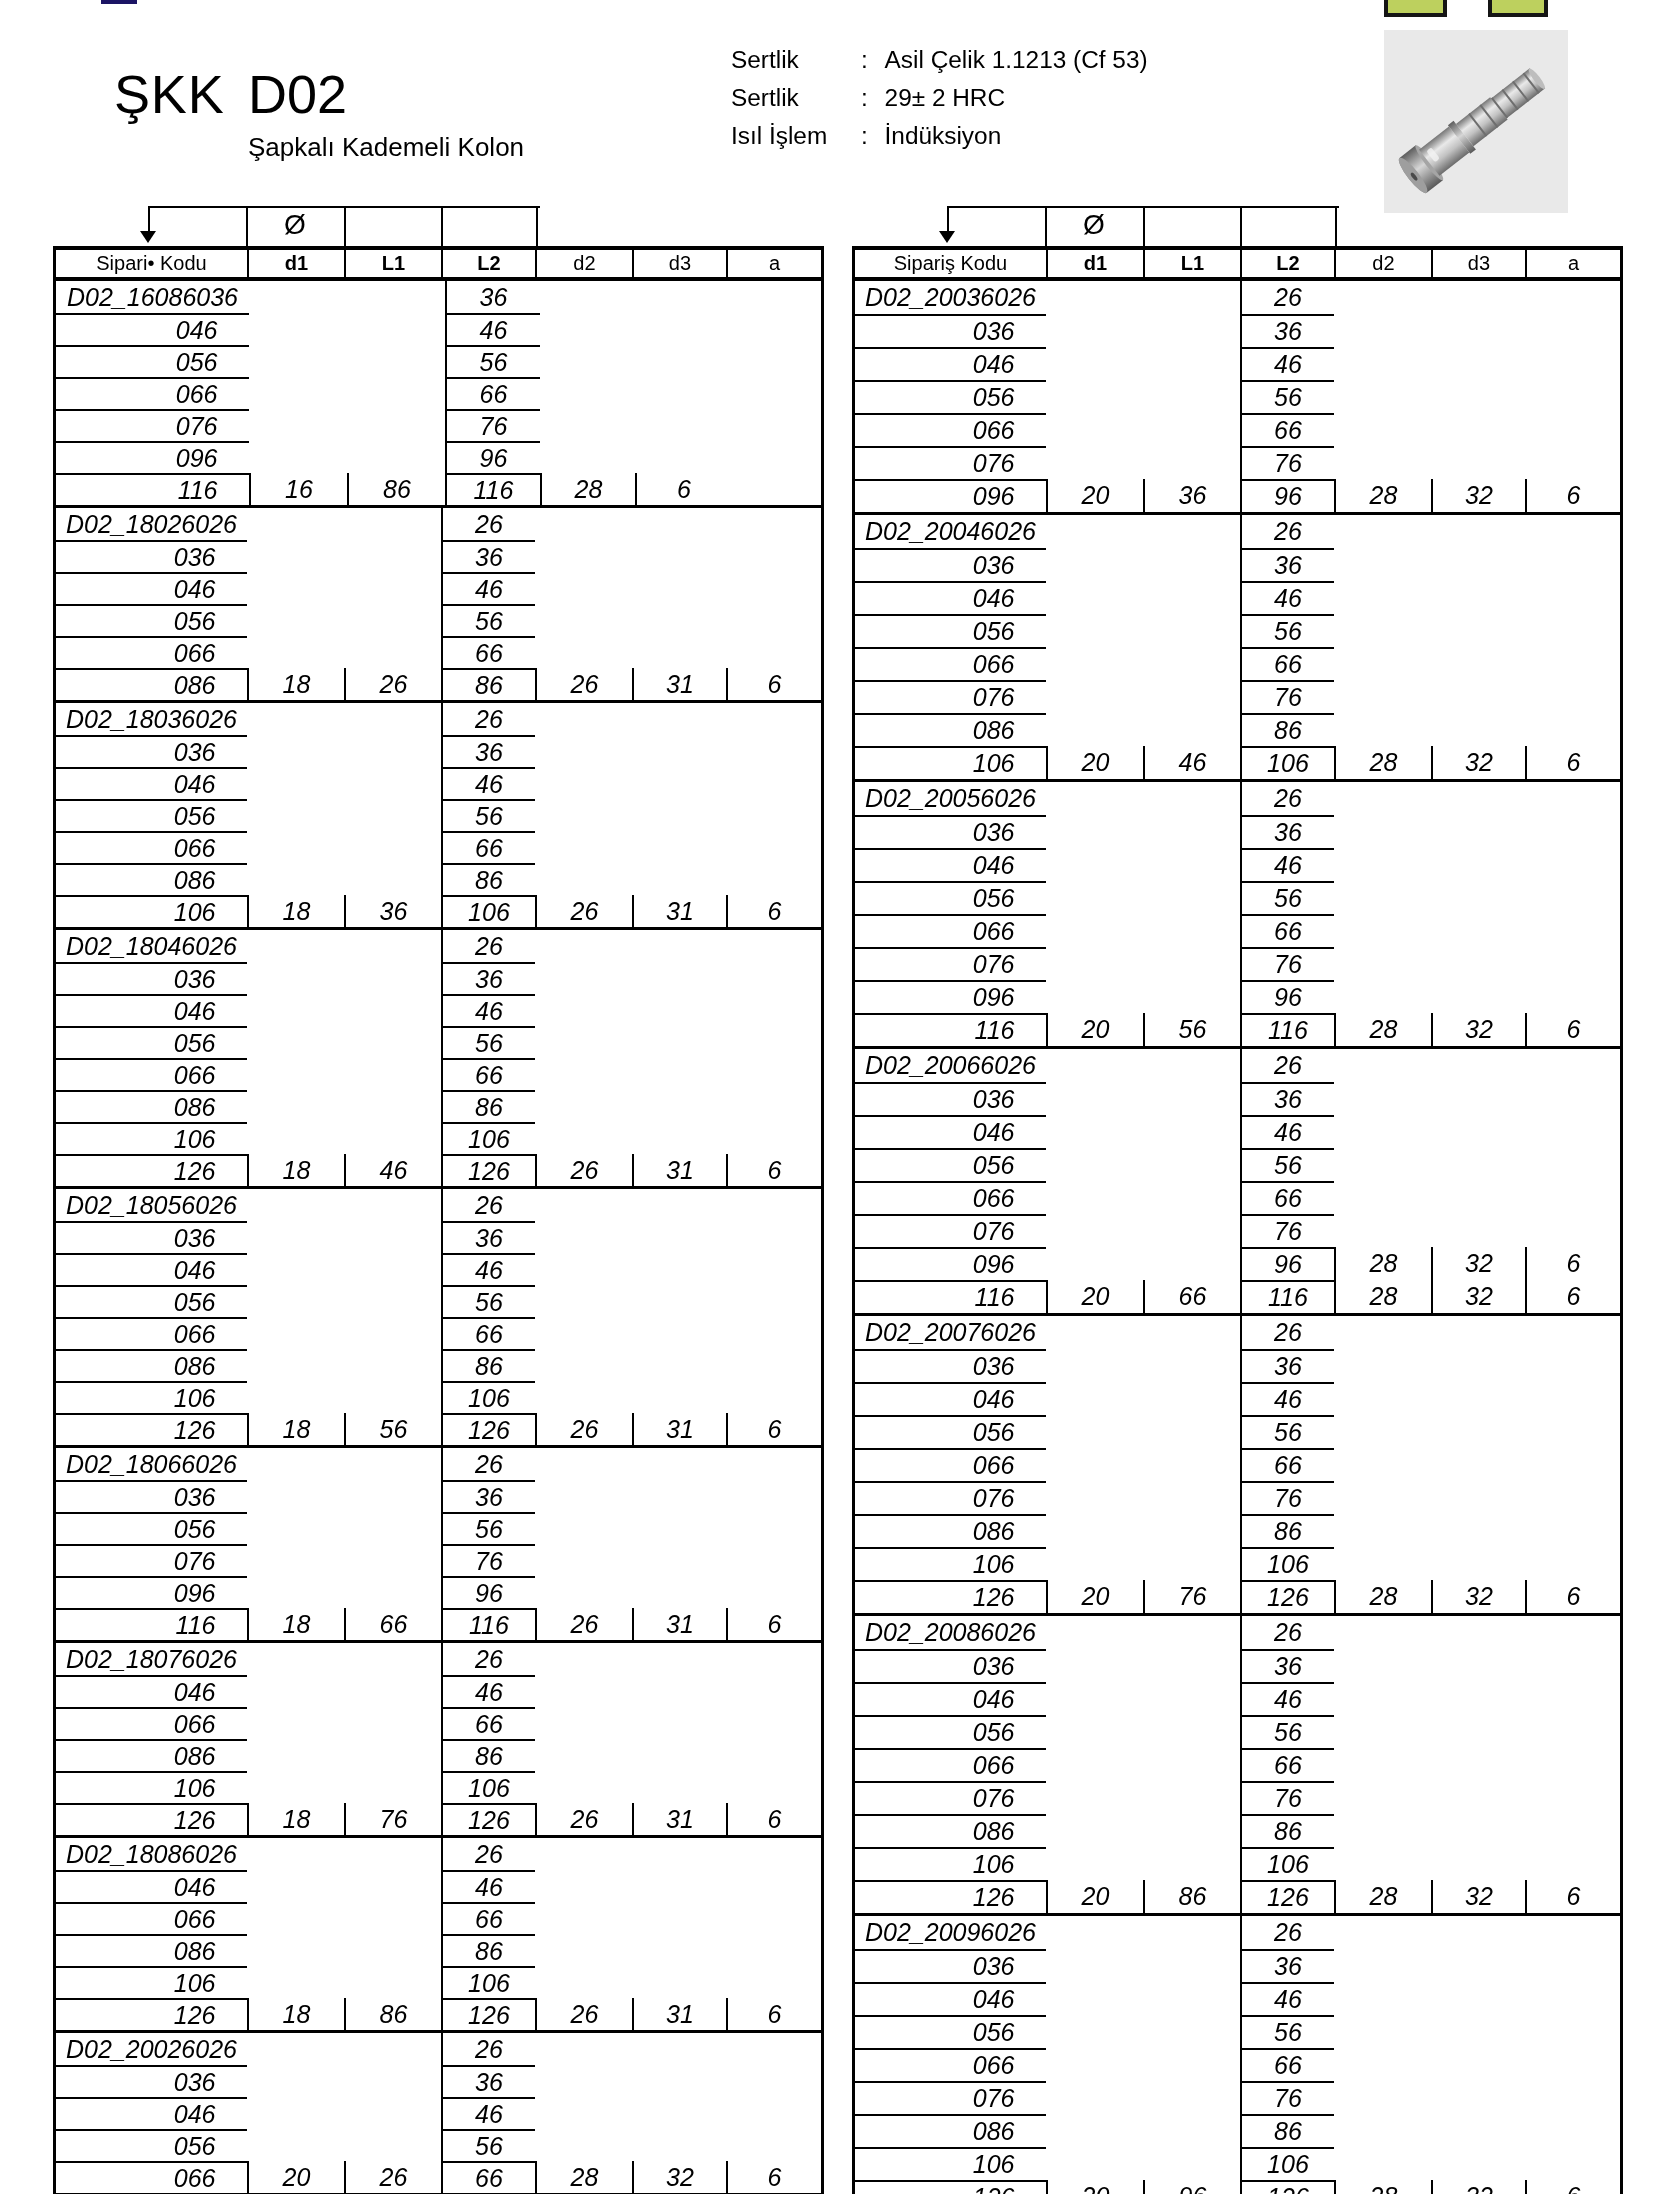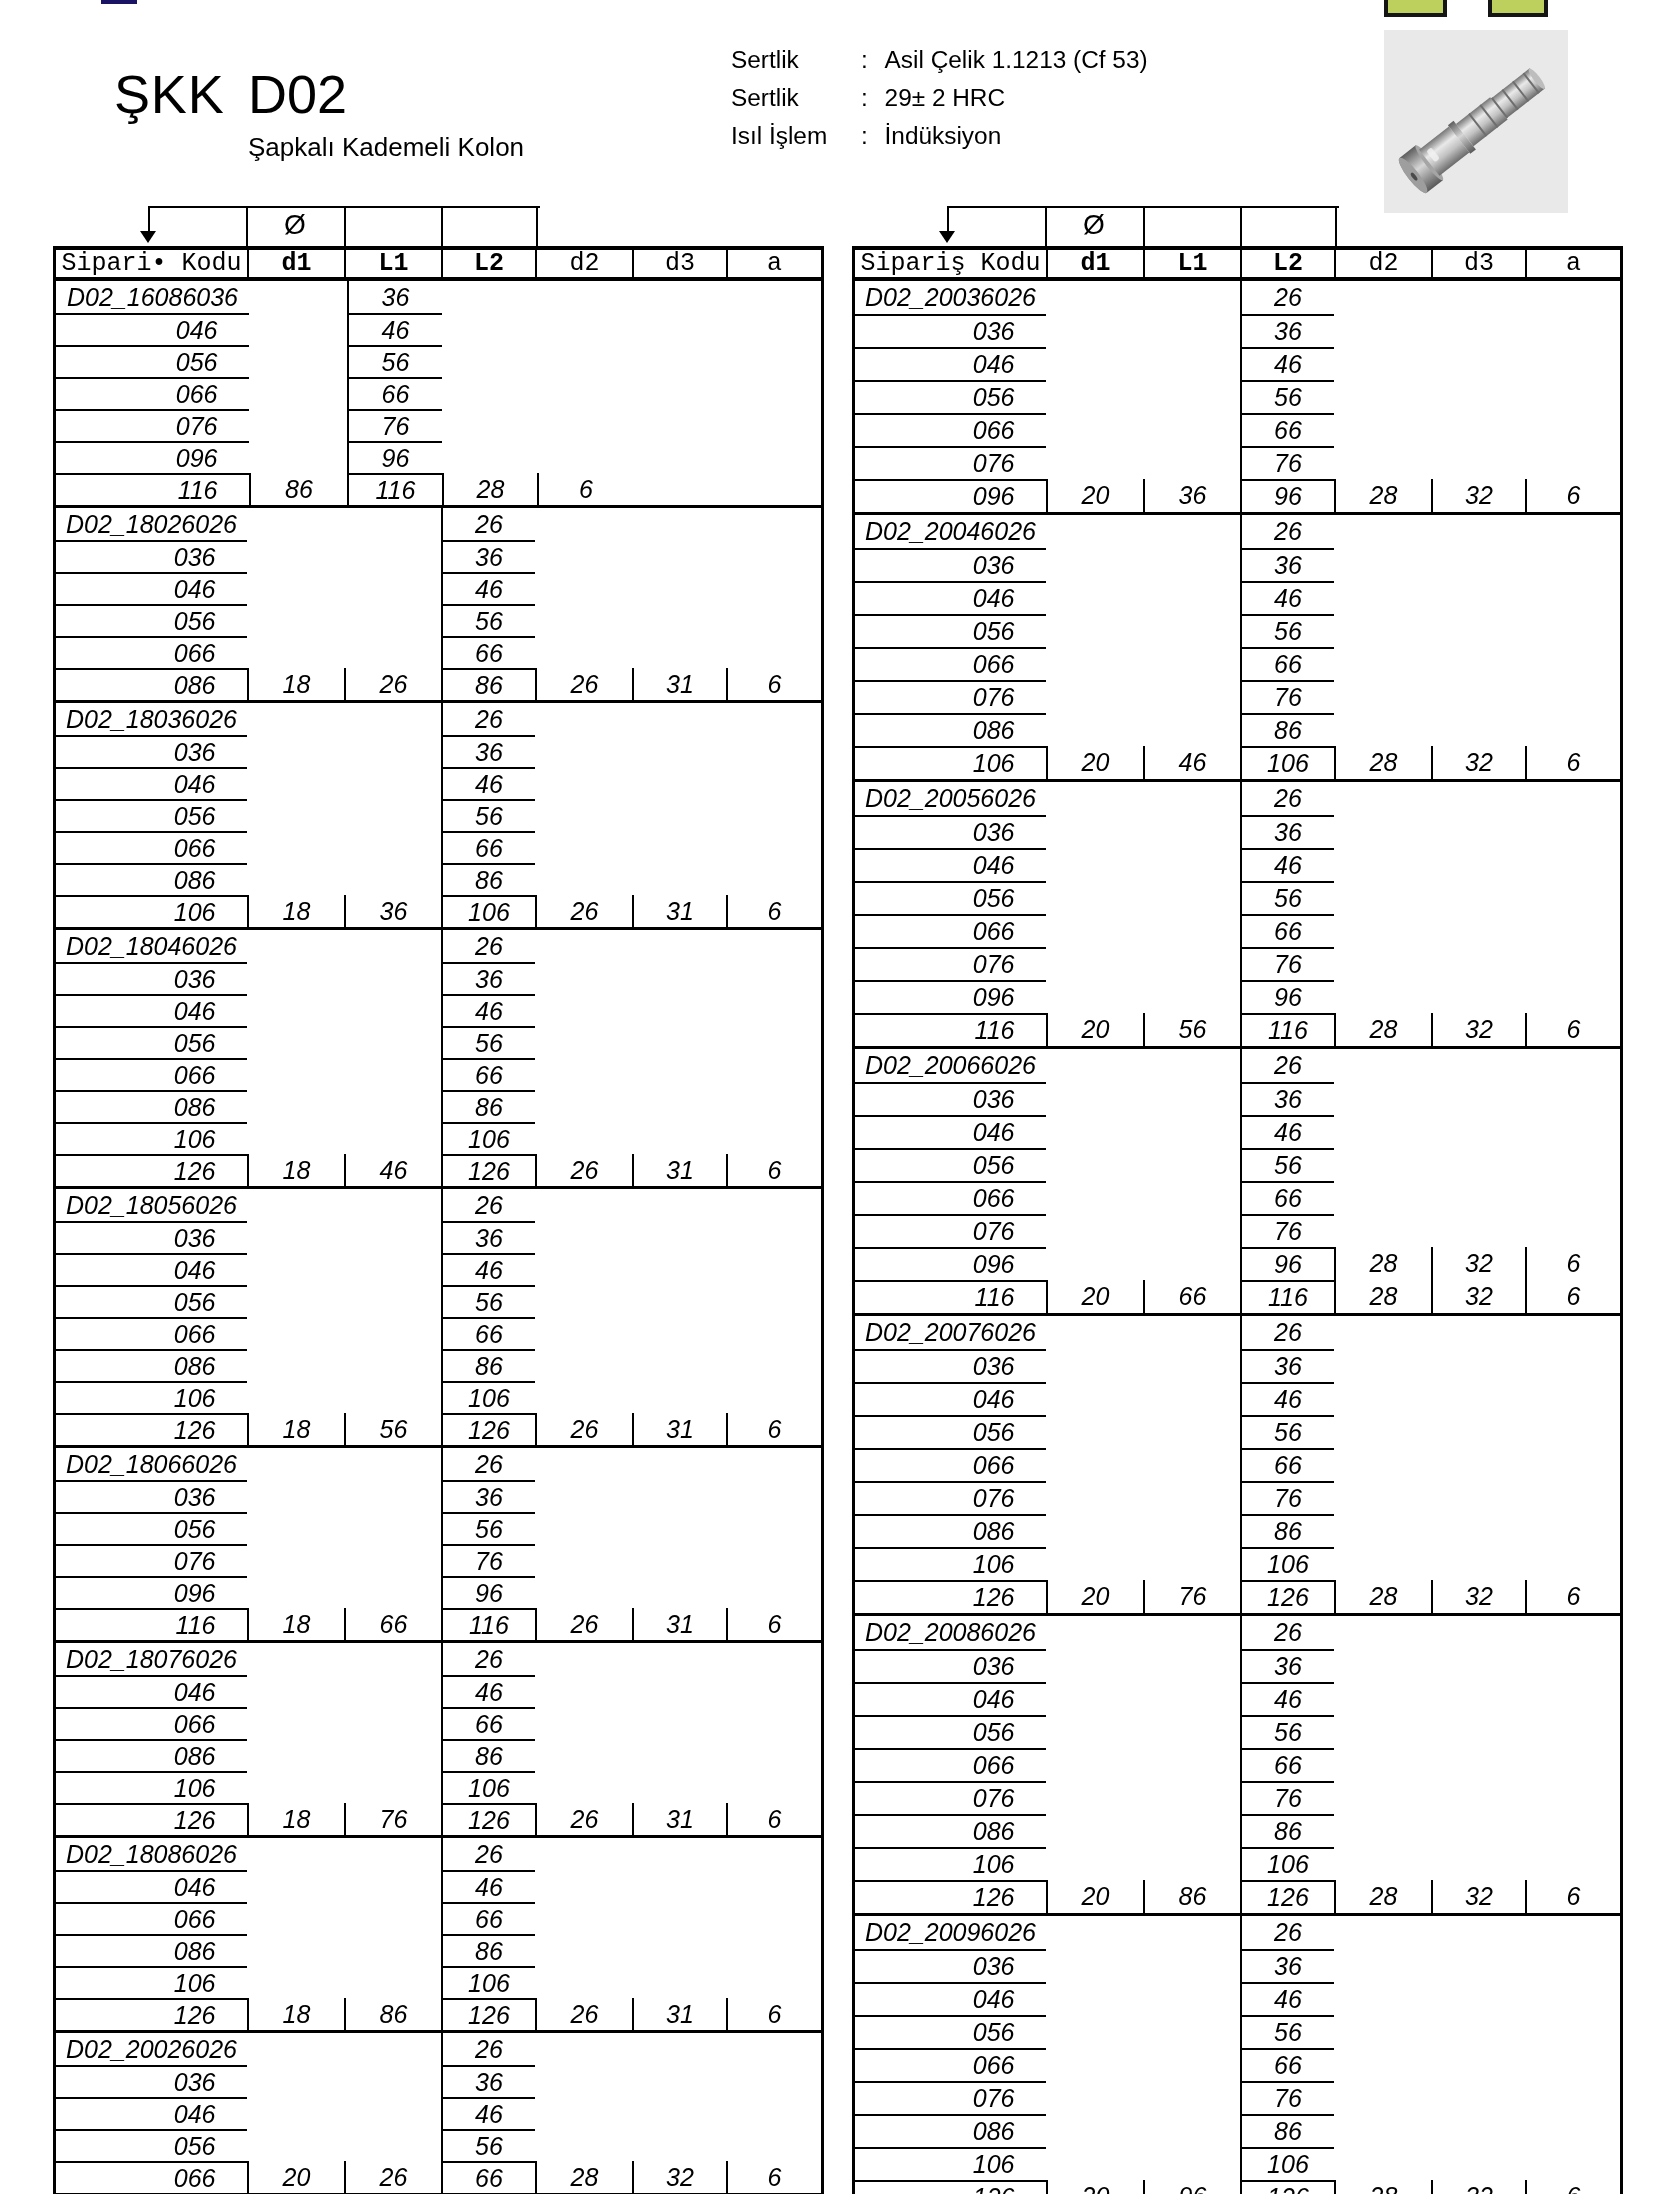--- a/index.html
+++ b/index.html
@@ -25,21 +25,21 @@
   .dtable{position:absolute;top:206px;width:771px;}
   .pre-header{position:relative;height:40px;}
   .ph-top{position:absolute;left:95px;top:0;width:392px;height:2.4px;background:#000;}
   .ph-v{position:absolute;top:0;width:2.4px;height:40px;background:#000;}
   .ph-shaft{position:absolute;left:95px;top:0;width:2.4px;height:26px;background:#000;}
   .ph-head{position:absolute;left:87px;top:25px;width:0;height:0;
     border-left:8.7px solid transparent;border-right:8.7px solid transparent;border-top:12.6px solid #000;}
   .ph-dia{position:absolute;left:193px;width:98px;top:3.2px;text-align:center;font-size:28px;}
   .tframe{border-left:3.2px solid #000;border-right:3.2px solid #000;border-bottom:3.9px solid #000;}
   .hrow{display:flex;height:27px;border-top:4.7px solid #000;border-bottom:4.7px solid #000;}
-  .hcell{display:flex;align-items:center;justify-content:center;font-size:25px;box-sizing:border-box;font-family:Liberation Mono, monospace;}
+  .hcell{display:flex;align-items:center;justify-content:center;font-size:20px;box-sizing:border-box;}
   .hcell.bold{font-weight:bold;}
   .hcell + .hcell{border-left:2.4px solid #000;}
   .tbody{}
   .group{display:flex;align-items:flex-end;font-style:italic;}
   .group + .group{border-top:3.2px solid #000;}
   .gcol{box-sizing:border-box;}
   .gcol + .gcol{border-left:2.4px solid #000;}
   .scell{height:var(--rh);box-sizing:border-box;display:flex;align-items:center;font-size:25px;}
   .scell + .scell{border-top:2.4px solid #000;}
   .code-first{justify-content:center;}
@@ -148,20 +148,23 @@
           <div class="gcol" style="width: 193px;">
             <div class="scell code-first">D02_16086036</div>
             <div class="scell code-cont">046</div>
             <div class="scell code-cont">056</div>
             <div class="scell code-cont">066</div>
             <div class="scell code-cont">076</div>
             <div class="scell code-cont">096</div>
             <div class="scell code-cont">116</div>
           </div>
           <div class="gcol" style="width: 98px;">
+            <div class="mval">16</div>
+          </div>
+          <div class="gcol" style="width: 98px;">
             <div class="mval">86</div>
           </div>
           <div class="gcol" style="width: 95px;">
             <div class="scell numc">36</div>
             <div class="scell numc">46</div>
             <div class="scell numc">56</div>
             <div class="scell numc">66</div>
             <div class="scell numc">76</div>
             <div class="scell numc">96</div>
             <div class="scell numc">116</div>

